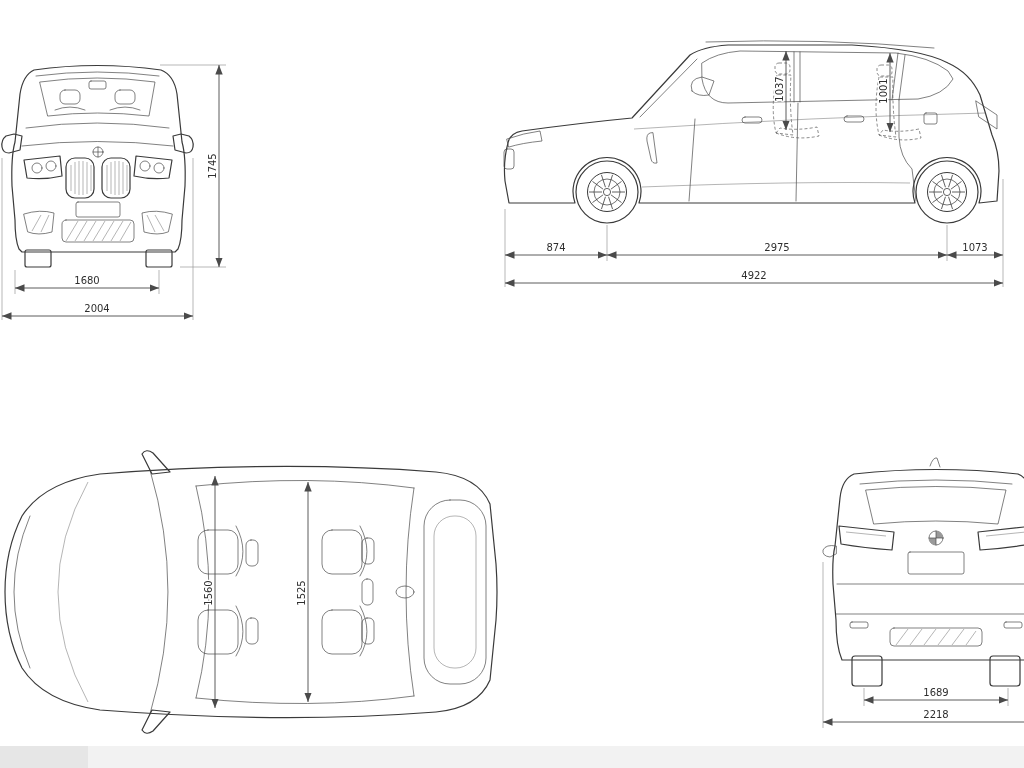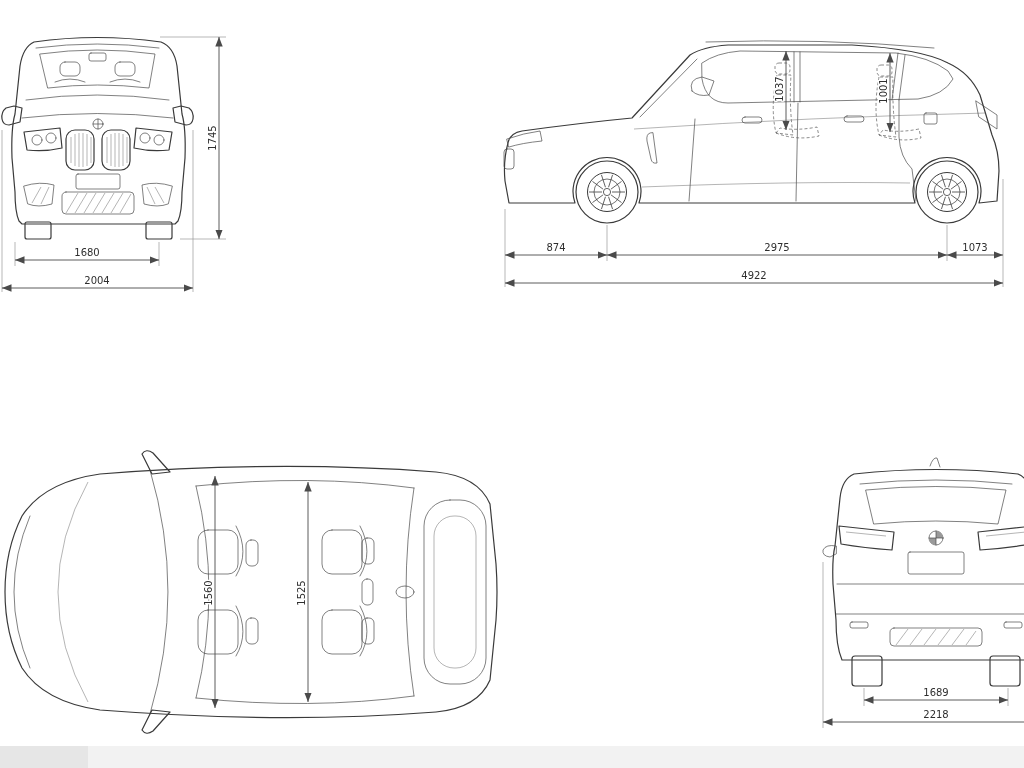--- a/index.html
+++ b/index.html
@@ -41,21 +41,21 @@
         <line x1="-5" y1="0" x2="-18" y2="0"></line>
         <line x1="-4.05" y1="-2.94" x2="-14.56" y2="-10.58"></line>
         <line x1="-1.55" y1="-4.76" x2="-5.56" y2="-17.12"></line>
         <line x1="1.55" y1="-4.76" x2="5.56" y2="-17.12"></line>
         <line x1="4.05" y1="-2.94" x2="14.56" y2="-10.58"></line>
       </g>
     </g>
   </defs>
 </svg>
 
-<div class="view" style="left:0;top:26px;width:235px;height:335px">
+<div class="view" style="left:0;top:54px;width:235px;height:335px">
 <svg width="235" height="335" viewBox="0 0 235 335">
   <g>
     <path class="car" d="M 34 16 Q 97 7 161 16 Q 174 21 177 40 L 182 88 Q 186 102 185 132 L 182 166 Q 182 186 178 195 L 175 198 L 22 198 L 19 195 Q 15 186 15 166 L 12 132 Q 11 102 15 88 L 20 40 Q 23 21 34 16 Z"></path>
     <rect class="car" x="25" y="196" width="26" height="17" rx="2"></rect>
     <rect class="car" x="146" y="196" width="26" height="17" rx="2"></rect>
   </g>
   <g>
     <path class="thin" d="M 36 22 Q 97 14 159 22"></path>
     <path class="thin" d="M 40 28 Q 97 20 155 28 L 149 62 Q 97 56 48 62 Z"></path>
     <rect class="thin" x="89" y="27" width="17" height="8" rx="2"></rect>

